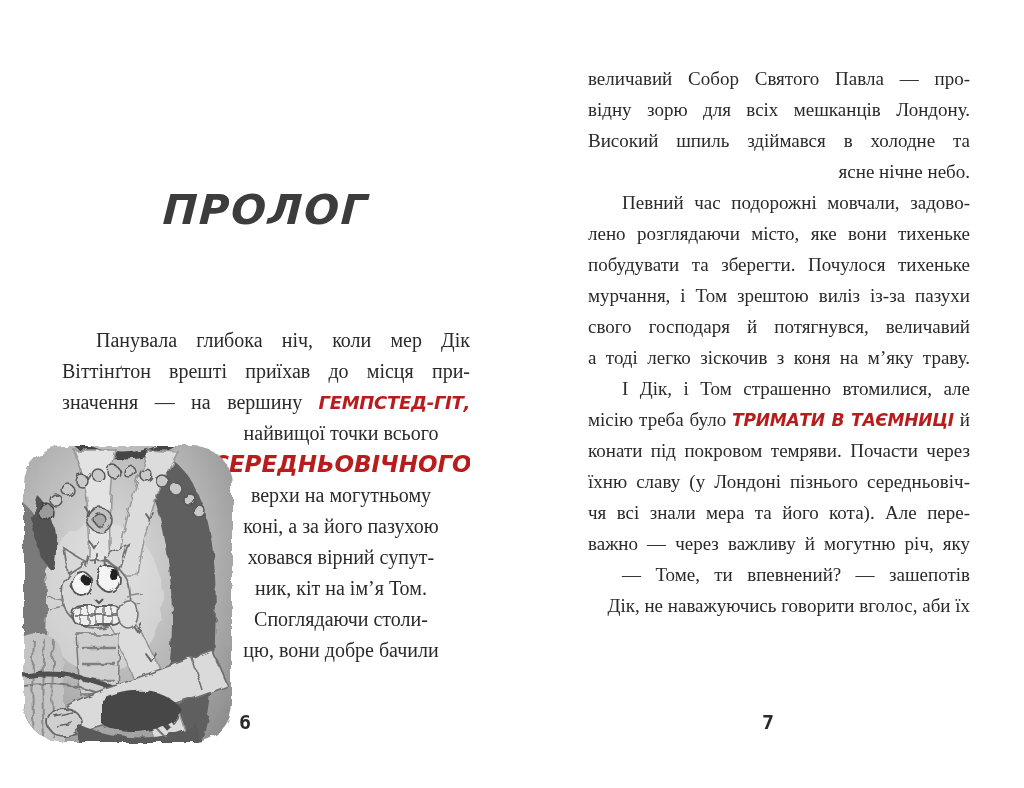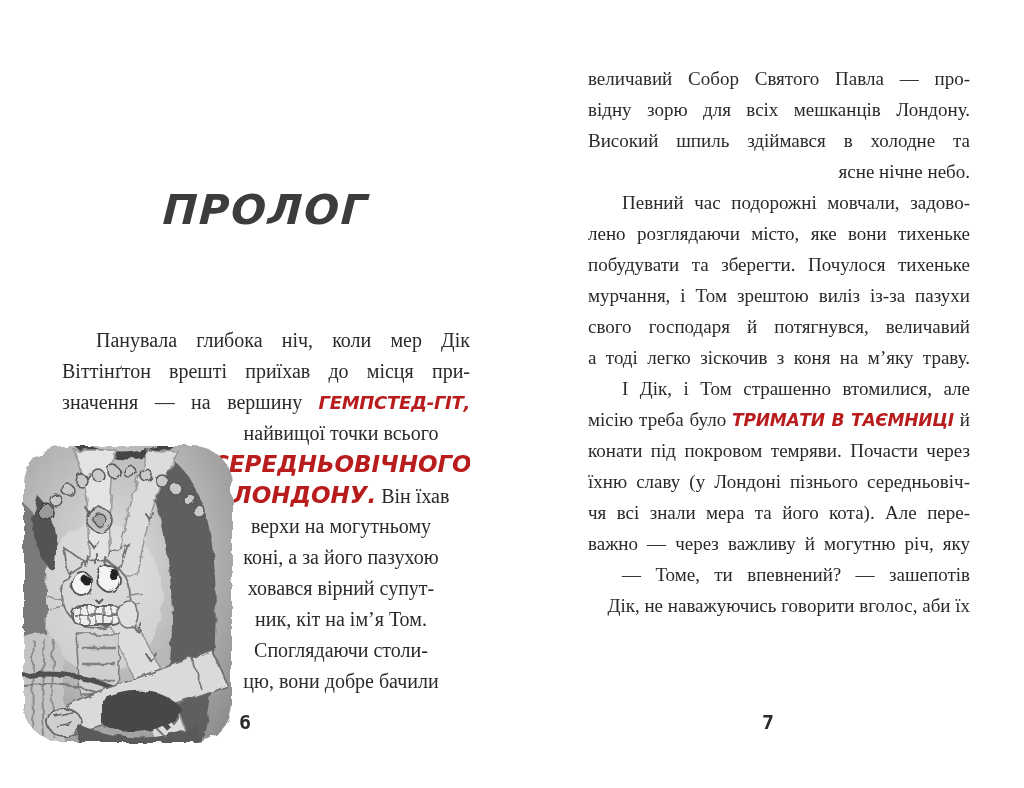--- a/index.html
+++ b/index.html
@@ -50,21 +50,20 @@
 
     <div class="textblock body-left">
       <div class="line j ind"><span class="seg">Панувала глибока ніч, коли мер Дік</span></div>
       <div class="line j"><span class="seg">Віттінґтон врешті приїхав до місця при-</span></div>
       <div class="line j"><span class="seg">значення — на вершину </span><span class="seg em" style="font-size:18px">ГЕМПСТЕД-ГІТ,</span></div>
     </div>
 
     <div class="textblock wrap-left">
       <div class="line c"><span class="seg">найвищої точки всього</span></div>
       <div class="line c"><span class="seg em em-big">СЕРЕДНЬОВІЧНОГО</span></div>
-      <div class="line c"><span class="seg em em-big">ЛОНДОНУ.</span><span class="seg"> Він їхав</span></div>
       <div class="line c"><span class="seg">верхи на могутньому</span></div>
       <div class="line c"><span class="seg">коні, а за його пазухою</span></div>
       <div class="line c"><span class="seg">ховався вірний супут-</span></div>
       <div class="line c"><span class="seg">ник, кіт на ім’я Том.</span></div>
       <div class="line c"><span class="seg">Споглядаючи столи-</span></div>
       <div class="line c"><span class="seg">цю, вони добре бачили</span></div>
     </div>
 
     <figure class="illustration">
       <svg viewBox="0 0 224 312" xmlns="http://www.w3.org/2000/svg">

